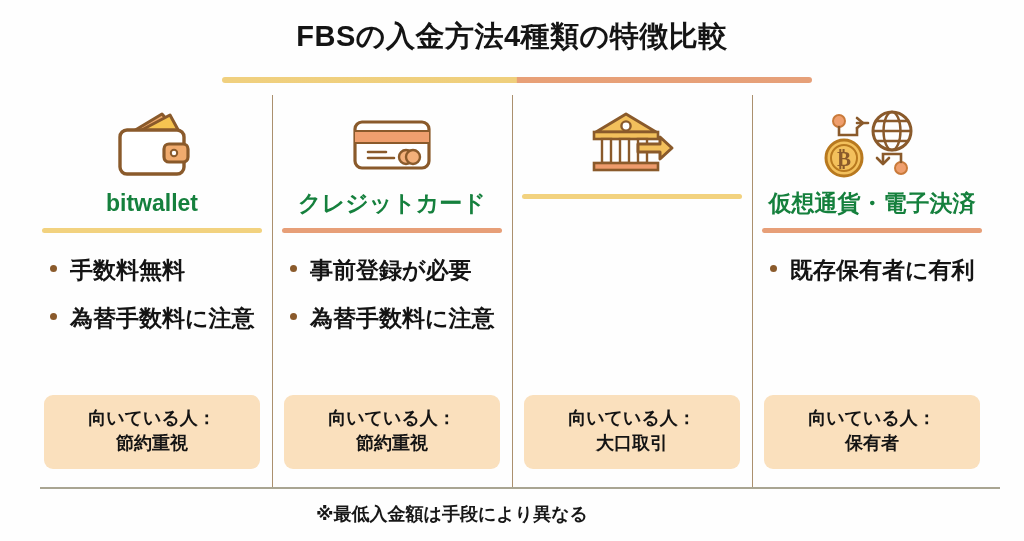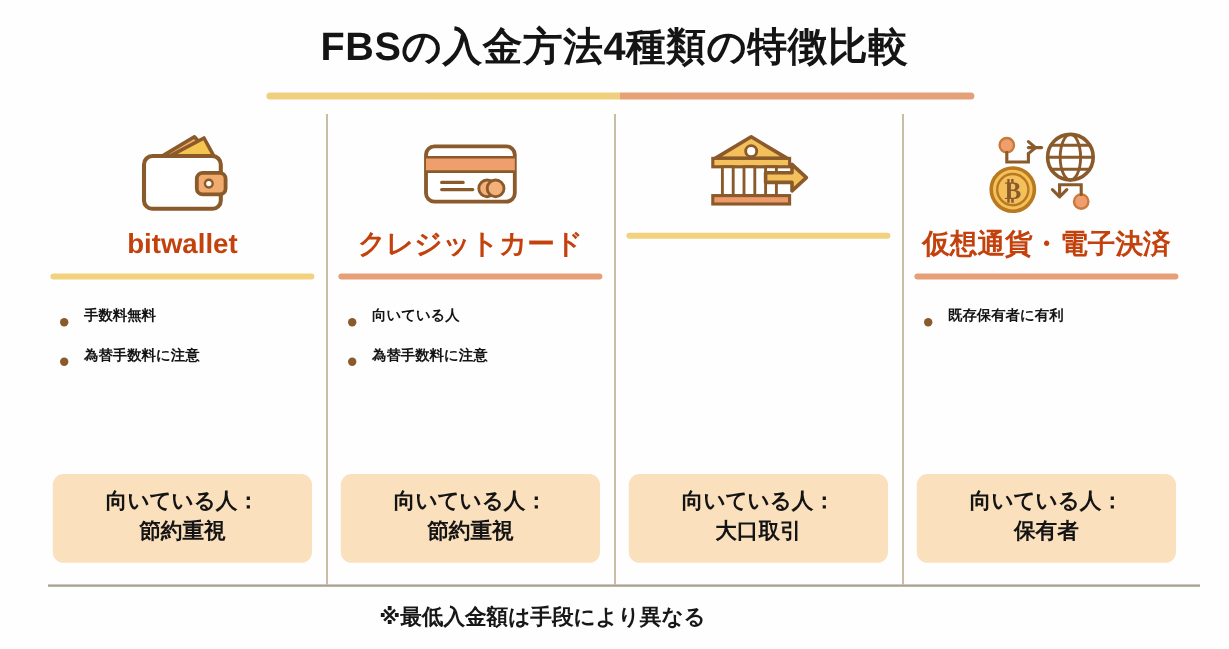--- a/index.html
+++ b/index.html
@@ -24,21 +24,21 @@
 
   
   .title-wrap {
     position: absolute;
     top: 18px;
     left: 0;
     width: 1024px;
     text-align: center;
   }
   .title {
-    font-size: 33px;
+    font-size: 29px;
     font-weight: 700;
     letter-spacing: 0.5px;
     color: #141414;
     line-height: 1.25;
     white-space: nowrap;
   }
   .title-underline {
     position: absolute;
     top: 77px;
     left: 222px;
@@ -86,21 +86,21 @@
     align-items: center;
     justify-content: center;
     margin-top: 4px;
   }
   .icon-box svg { display: block; }
 
   
   .col-header {
     font-size: 23px;
     font-weight: 700;
-    color: #c2410c;
+    color: #15803d;
     text-align: center;
     line-height: 1.2;
     height: 34px;
     display: flex;
     align-items: center;
     justify-content: center;
     white-space: nowrap;
   }
 
   
@@ -116,21 +116,21 @@
     list-style: none;
     margin: 22px 0 0 0;
     padding: 0 0 0 6px;
     width: 100%;
     align-self: flex-start;
   }
   .bullets li {
     position: relative;
     padding-left: 22px;
     margin-bottom: 17px;
-    font-size: 12px;
+    font-size: 23px;
     font-weight: 600;
     color: #141414;
     line-height: 1.35;
     white-space: nowrap;
   }
   .bullets li::before {
     content: "";
     position: absolute;
     left: 2px;
     top: 10px;
@@ -222,21 +222,21 @@
           <rect x="9" y="25" width="74" height="12" fill="#ef9f6e"></rect>
           <path d="M9 25 h74 M9 37 h74" stroke="#8a5a2b" stroke-width="2.2"></path>
           <path d="M22 46 h18 M22 52 h26" stroke="#8a5a2b" stroke-width="2.6" stroke-linecap="round"></path>
           <path d="M60 44 a7 7 0 0 1 7 7 a7 7 0 0 1 -7 7 a7 7 0 0 1 -7 -7 a7 7 0 0 1 7 -7 z" fill="#f3b07a" stroke="#8a5a2b" stroke-width="2.4"></path>
           <path d="M67 44 a7 7 0 0 1 7 7 a7 7 0 0 1 -7 7 a7 7 0 0 1 -7 -7 a7 7 0 0 1 7 -7 z" fill="#f3b07a" stroke="#8a5a2b" stroke-width="2.4"></path>
         </svg>
       </div>
       <div class="col-header">クレジットカード</div>
       <div class="col-rule" style="background:#e79f78"></div>
       <ul class="bullets">
-        <li>向いている人</li>
+        <li>事前登録が必要</li>
         <li>為替手数料に注意</li>
       </ul>
       <div class="fit-card">
         <div class="fit-line">向いている人：</div>
         <div class="fit-line">節約重視</div>
       </div>
     </div>
 
     <div class="col">
       <div class="icon-box">

